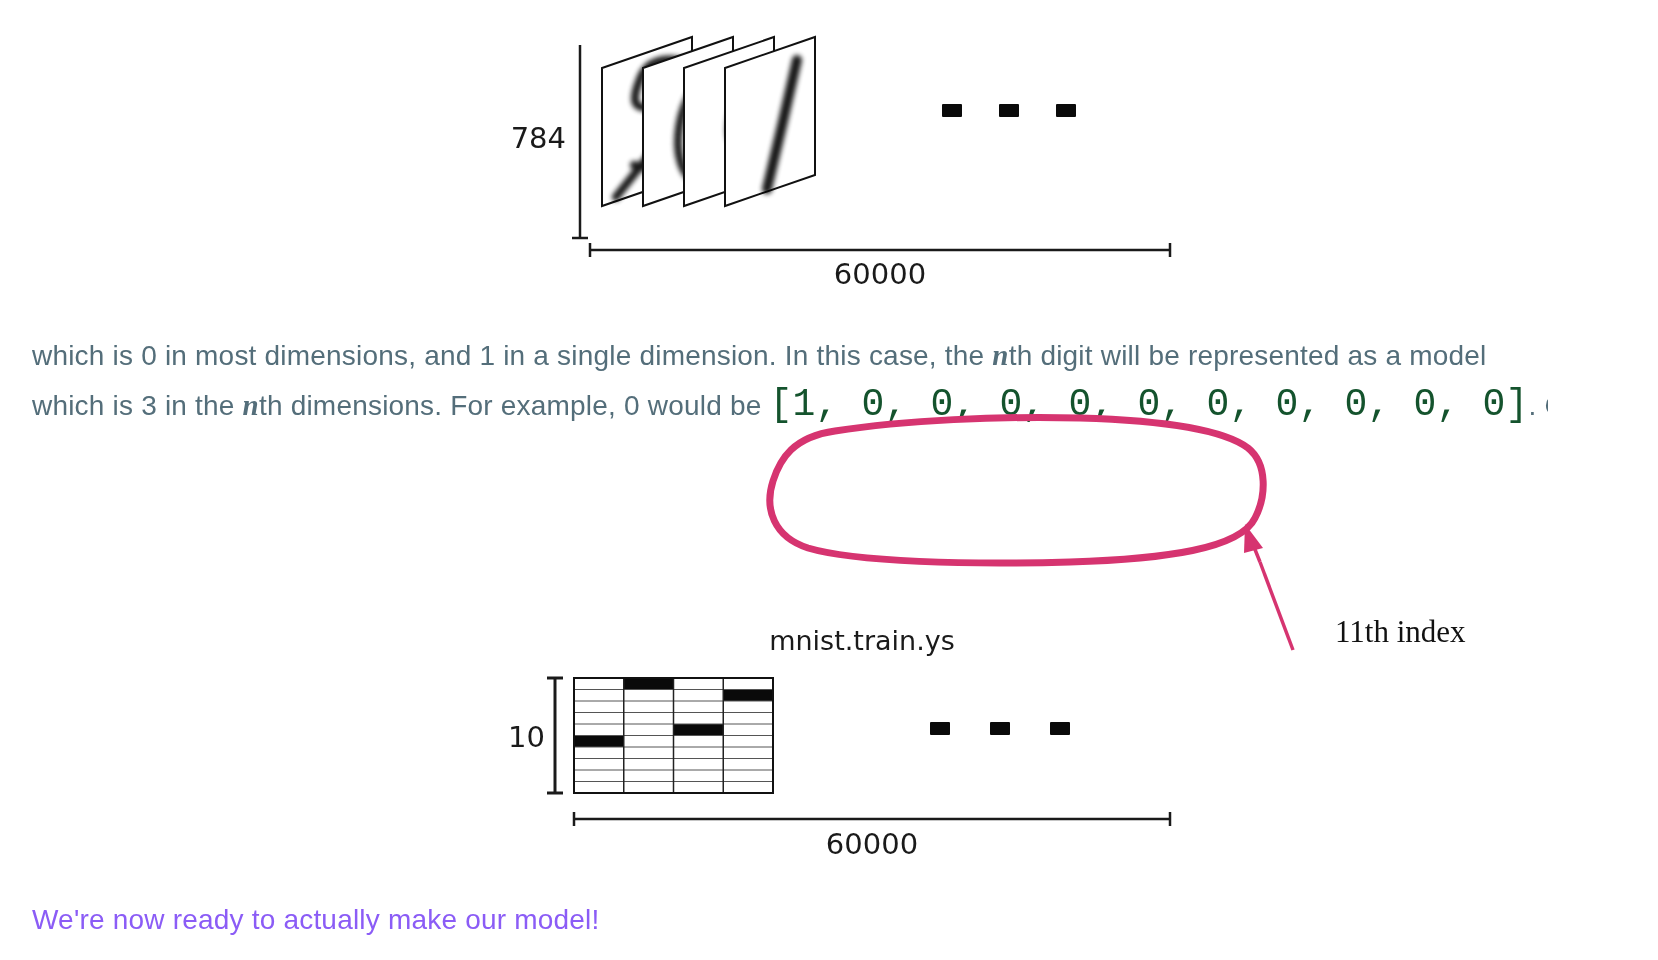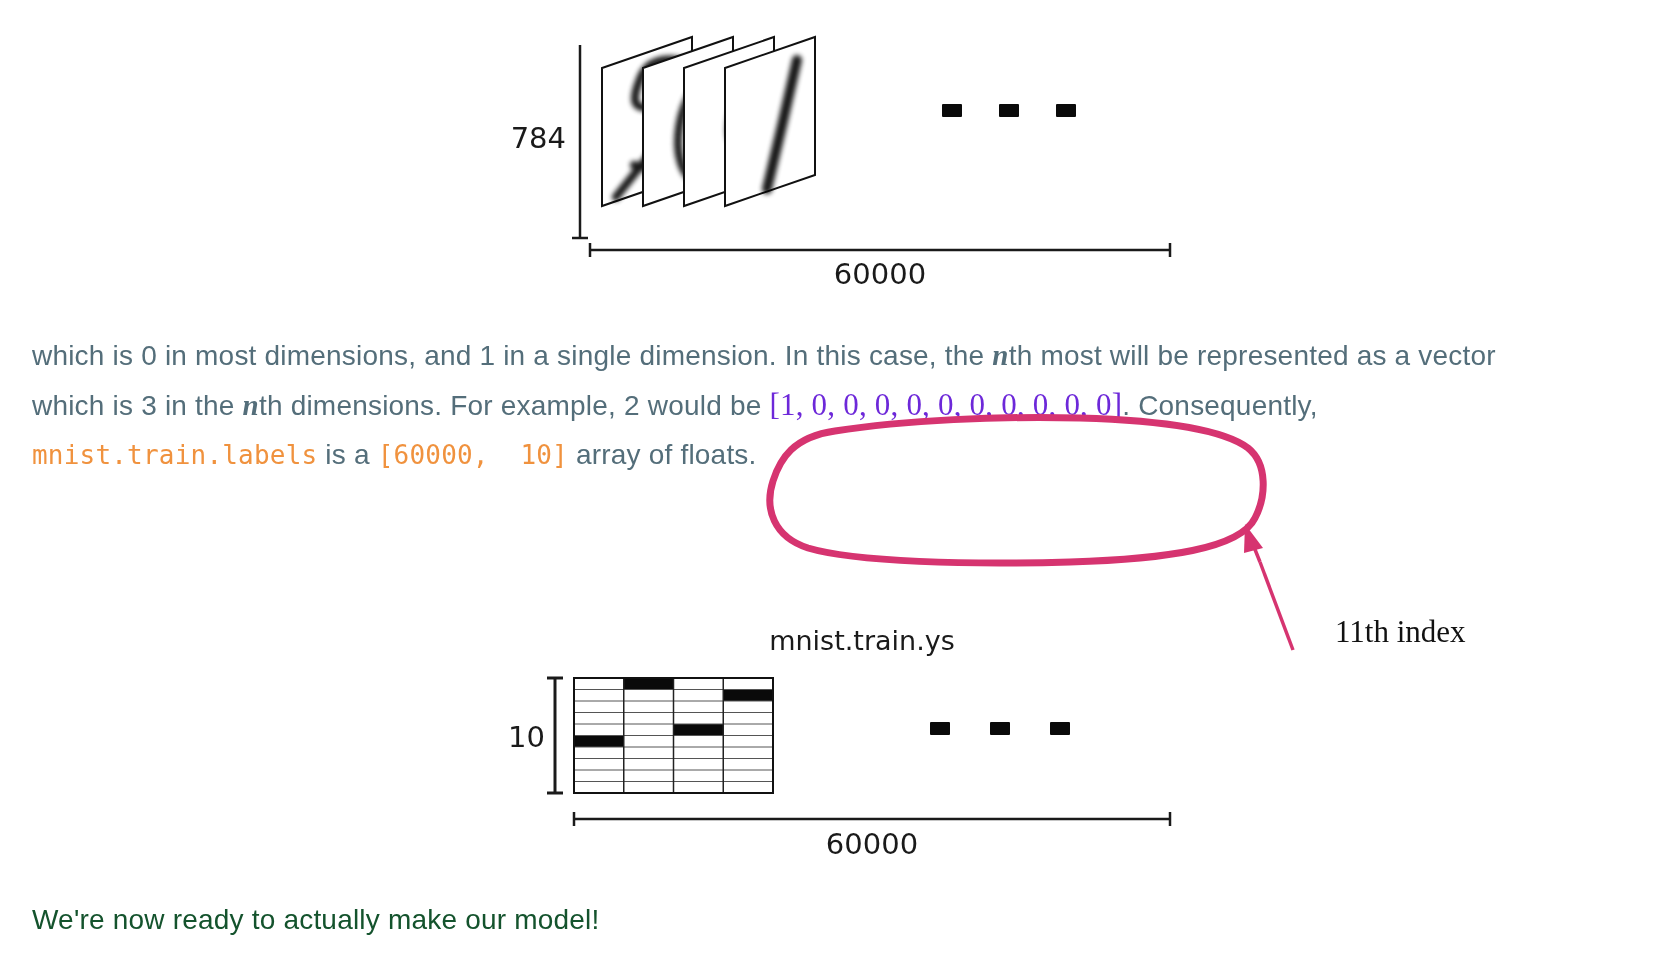--- a/index.html
+++ b/index.html
@@ -23,23 +23,23 @@
     letter-spacing: 0.2px;
   }
   .pline { height: 50px; line-height: 50px; white-space: nowrap; }
   .mathn {
     font-family: "Liberation Serif", serif;
     font-style: italic;
     font-weight: 600;
     font-size: 29px;
   }
   .mathvec {
-    font-family: Liberation Serif, serif;
-    font-size: 31px;
-    color: #6d28d9;
+    font-family: Liberation Mono, monospace;
+    font-size: 38px;
+    color: #14532d;
     white-space: pre;
   }
   .code {
     font-family: "DejaVu Sans Mono", monospace;
     font-size: 26px;
     color: #f0923e;
     white-space: pre;
   }
   .annot-label {
     position: absolute;
@@ -47,21 +47,21 @@
     top: 614px;
     font-family: "Liberation Serif", serif;
     font-size: 31px;
     color: #111111;
   }
   .closing {
     position: absolute;
     left: 32px;
     top: 904px;
     font-size: 28px;
-    color: #14532d;
+    color: #8b5cf6;
     letter-spacing: 0.2px;
   }
   .figtext { font-family: "DejaVu Sans", sans-serif; fill: #1a1a1a; }
 </style>
 </head>
 <body>
 
 <div class="canvas">
 
   <svg class="fig" style="left:430px; top:20px;" width="770" height="280" viewBox="430 20 770 280">
@@ -110,27 +110,24 @@
     <g stroke="#1a1a1a" stroke-width="2.5">
       <line x1="590" y1="250" x2="1170" y2="250"></line>
       <line x1="590" y1="243" x2="590" y2="257"></line>
       <line x1="1170" y1="243" x2="1170" y2="257"></line>
     </g>
     <text class="figtext" x="880" y="284" text-anchor="middle" font-size="29">60000</text>
   </svg>
 
   <div class="para">
     <div class="pline">
-      <span>which is 0 in most dimensions, and 1 in a single dimension. In this case, the </span><i class="mathn">n</i><span>th most will be represented as a vector</span>
+      <span>which is 0 in most dimensions, and 1 in a single dimension. In this case, the </span><i class="mathn">n</i><span>th digit will be represented as a model</span>
     </div>
     <div class="pline">
-      <span>which is 3 in the </span><i class="mathn">n</i><span>th dimensions. For example, 2 would be </span><span class="mathvec">[1, 0, 0, 0, 0, 0, 0, 0, 0, 0, 0]</span><span>. Consequently,</span>
-    </div>
-    <div class="pline">
-      <code class="code">mnist.train.labels</code><span> is a </span><code class="code">[60000,  10]</code><span> array of floats.</span>
+      <span>which is 3 in the </span><i class="mathn">n</i><span>th dimensions. For example, 0 would be </span><span class="mathvec">[1, 0, 0, 0, 0, 0, 0, 0, 0, 0, 0]</span><span>. Consequently,</span>
     </div>
   </div>
 
   <svg class="fig" style="left:740px; top:400px;" width="580" height="280" viewBox="740 400 580 280">
     <path d="M 835,431 C 905,420 1000,416 1080,418 C 1150,420 1220,427 1248,448
              C 1268,464 1266,497 1255,518 C 1240,549 1165,559 1070,562
              C 970,565 855,562 808,548 C 774,537 764,509 773,481
              C 780,459 793,437 835,431 Z" fill="none" stroke="#d63470" stroke-width="7" stroke-linejoin="round" stroke-linecap="round"></path>
     <g>
       <line x1="1293" y1="650" x2="1260" y2="562" stroke="#d63470" stroke-width="3.5"></line>

